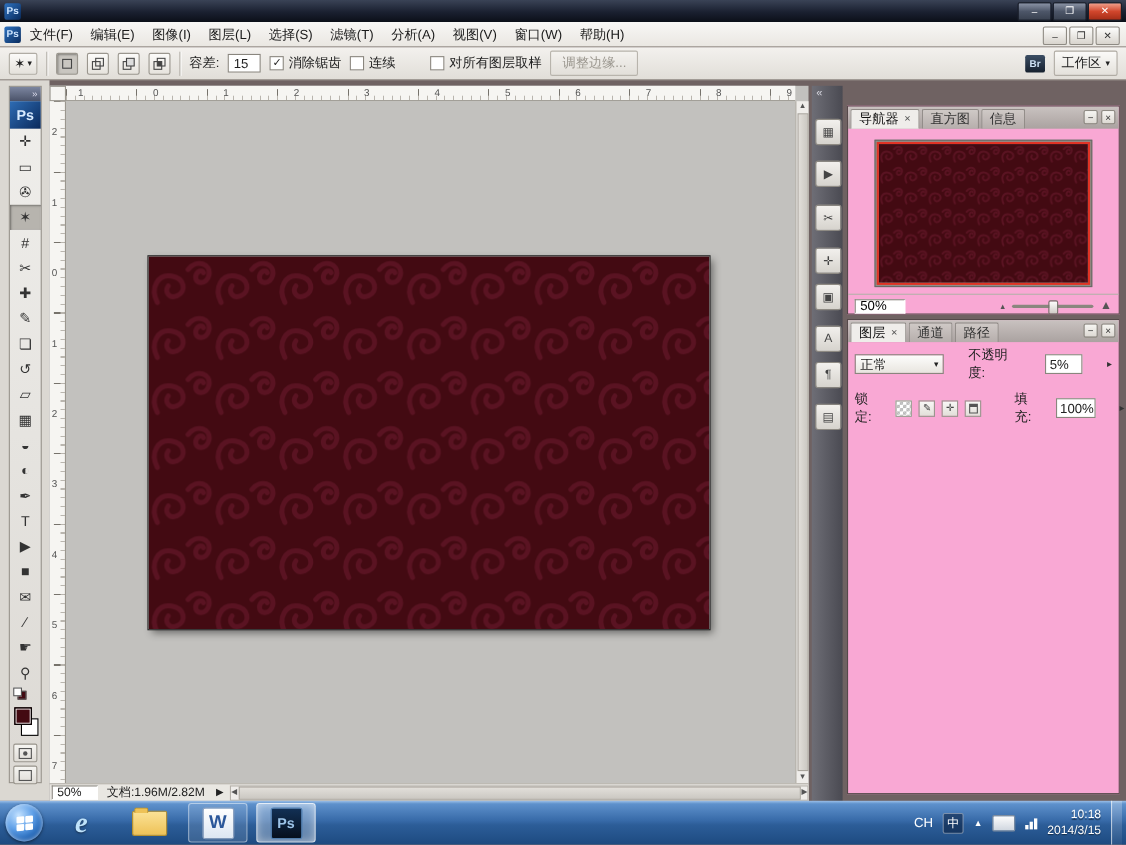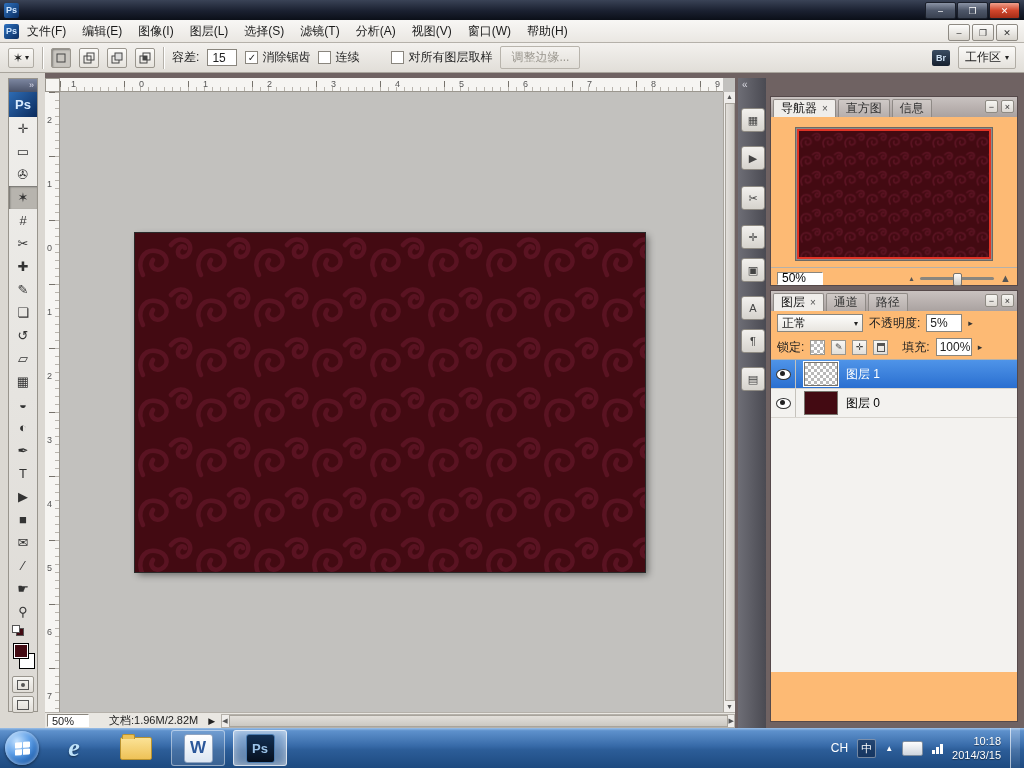--- a/index.html
+++ b/index.html
@@ -92,42 +92,42 @@
   #hscroll{flex:1;height:14px;margin-left:6px;background:#efedea;border:1px solid #b5b1aa;
     display:flex;align-items:center;justify-content:space-between;box-sizing:border-box}
   .hthumb{height:10px;flex:1;margin:0 1px;background:linear-gradient(#e2dfda,#cbc8c2);border:1px solid #a8a49c}
   
   #dockstrip{left:738px;top:78px;width:28px;height:650px;
     background:linear-gradient(90deg,#6e6e76,#4a4a52)}
   .striphdr{height:14px;color:#d8d8e0;font-size:10px;text-align:left;padding-left:4px;line-height:13px}
   .dockbtn{position:absolute;left:3px;width:22px;height:22px;border:1px solid #8e8a83;border-radius:3px;
     background:linear-gradient(#f2f0ed,#d6d3cd);display:grid;place-items:center;font-size:11px;color:#444}
   
-  .panelgrp{position:absolute;left:770px;width:248px;border:1px solid #55494a;background:#fdba74;box-sizing:border-box}
+  .panelgrp{position:absolute;left:770px;width:248px;border:1px solid #55494a;background:#f9a8d4;box-sizing:border-box}
   .phdr{height:20px;background:linear-gradient(#c9c2c0,#aaa2a0);display:flex;align-items:flex-end;
     padding:0 2px;gap:2px;position:relative}
   .tab{height:17px;padding:0 7px;display:flex;align-items:center;gap:5px;font-size:12px;color:#333;
     background:linear-gradient(#cfc9c6,#b6aeac);border:1px solid #8f8a86;border-bottom:none;border-radius:2px 2px 0 0}
   .tab.active{background:#efedea;color:#111}
   .tabx{font-size:10px;color:#555}
   .pmini{position:absolute;right:3px;top:3px;display:flex;gap:3px}
   .pmini span{width:11px;height:11px;display:grid;place-items:center;font-size:9px;color:#333;
     background:linear-gradient(#f6f5f2,#ddd9d3);border:1px solid #8e8a83;border-radius:2px}
   
   .navthumbwrap{margin:10px auto 6px;width:196px;height:132px;background:#8f8d89;border:1px solid #6b6966;
     display:grid;place-items:center}
   .navproxy{border:2px solid #e03325;line-height:0}
   .navfoot{height:20px;border-top:1px solid #b5b1aa;display:flex;align-items:center;padding:0 6px;gap:6px}
   .navslider{flex:1;height:3px;background:#8a867e;border-radius:2px;position:relative}
   .navsthumb{position:absolute;left:45%;top:-4px;width:7px;height:11px;background:linear-gradient(#fdfdfc,#cfccc6);
     border:1px solid #77736c;border-radius:2px}
   .mount{color:#555;font-size:8px}
   .mount.big{font-size:11px}
   
-  .lrow{display:flex;align-items:center;gap:6px;padding:3px 6px;color:#222}
+  .lrow{display:flex;align-items:center;gap:22px;padding:3px 6px;color:#222}
   .dropdown{width:86px;height:18px;border:1px solid #8a867e;background:linear-gradient(#fdfdfc,#e8e5df);
     display:flex;align-items:center;justify-content:space-between;padding:0 4px;box-sizing:border-box}
   .valbox{width:36px;height:18px;border:1px solid #8a867e;background:#fff;display:flex;align-items:center;
     padding:0 3px;box-sizing:border-box}
   .spin{font-size:9px;color:#333}
   .lockics{display:flex;gap:6px;align-items:center}
   .lockic{width:13px;height:13px;border:1px solid #9a968e;background:linear-gradient(#f8f7f5,#e2dfd9);
     display:grid;place-items:center;font-size:9px;color:#444}
   .checker6{background:#fff;background-image:linear-gradient(45deg,#b9b9b9 25%,transparent 25% 75%,#b9b9b9 75%),
     linear-gradient(45deg,#b9b9b9 25%,transparent 25% 75%,#b9b9b9 75%);background-size:6px 6px;background-position:0 0,3px 3px}
@@ -360,21 +360,21 @@
     </svg>
   </div>
 </div>
 <div id="vscroll" class="abs">
   <span class="scrarrow">▲</span>
   <span class="vthumb"></span>
   <span class="scrarrow">▼</span>
 </div>
 <div id="statusbar" class="abs">
   <span class="sunken" style="width:42px;margin-left:2px">50%</span>
-  <span style="margin-left:20px">文档:1.96M/2.82M</span>
+  <span style="margin-left:8px">文档:1.96M/2.82M</span>
   <span style="margin-left:10px;font-size:9px">▶</span>
   <div id="hscroll">
     <span class="scrarrow">◀</span>
     <span class="hthumb"></span>
     <span class="scrarrow">▶</span>
   </div>
 </div>
 
 <div id="dockstrip" class="abs">
   <div class="striphdr">«</div>
@@ -465,36 +465,20 @@
       <span class="lockic">✎</span>
       <span class="lockic">✛</span>
       <span class="lockic">
           <span class="trashic" style="width:6px;height:5px;border-radius:0"></span>
         </span>
     </span>
     <span style="margin-left:8px">填充:</span>
     <span class="valbox">100%</span>
     <span class="spin">▸</span>
   </div>
-  <div class="layerlist" style="height:312px">
-    <div class="layerrow sel">
-      <span class="eyecell">
-          <span class="eye"></span>
-        </span>
-      <span class="lthumb checker6"></span>
-      <span>图层 1</span>
-    </div>
-    <div class="layerrow">
-      <span class="eyecell">
-          <span class="eye"></span>
-        </span>
-      <span class="lthumb" style="background:#430a12"></span>
-      <span>图层 0</span>
-    </div>
-  </div>
 </div>
 
 <div id="taskbar" class="abs">
   <span class="orb">
     <span class="flag">
         <i></i>
         <i></i>
         <i></i>
         <i></i>
       </span>

